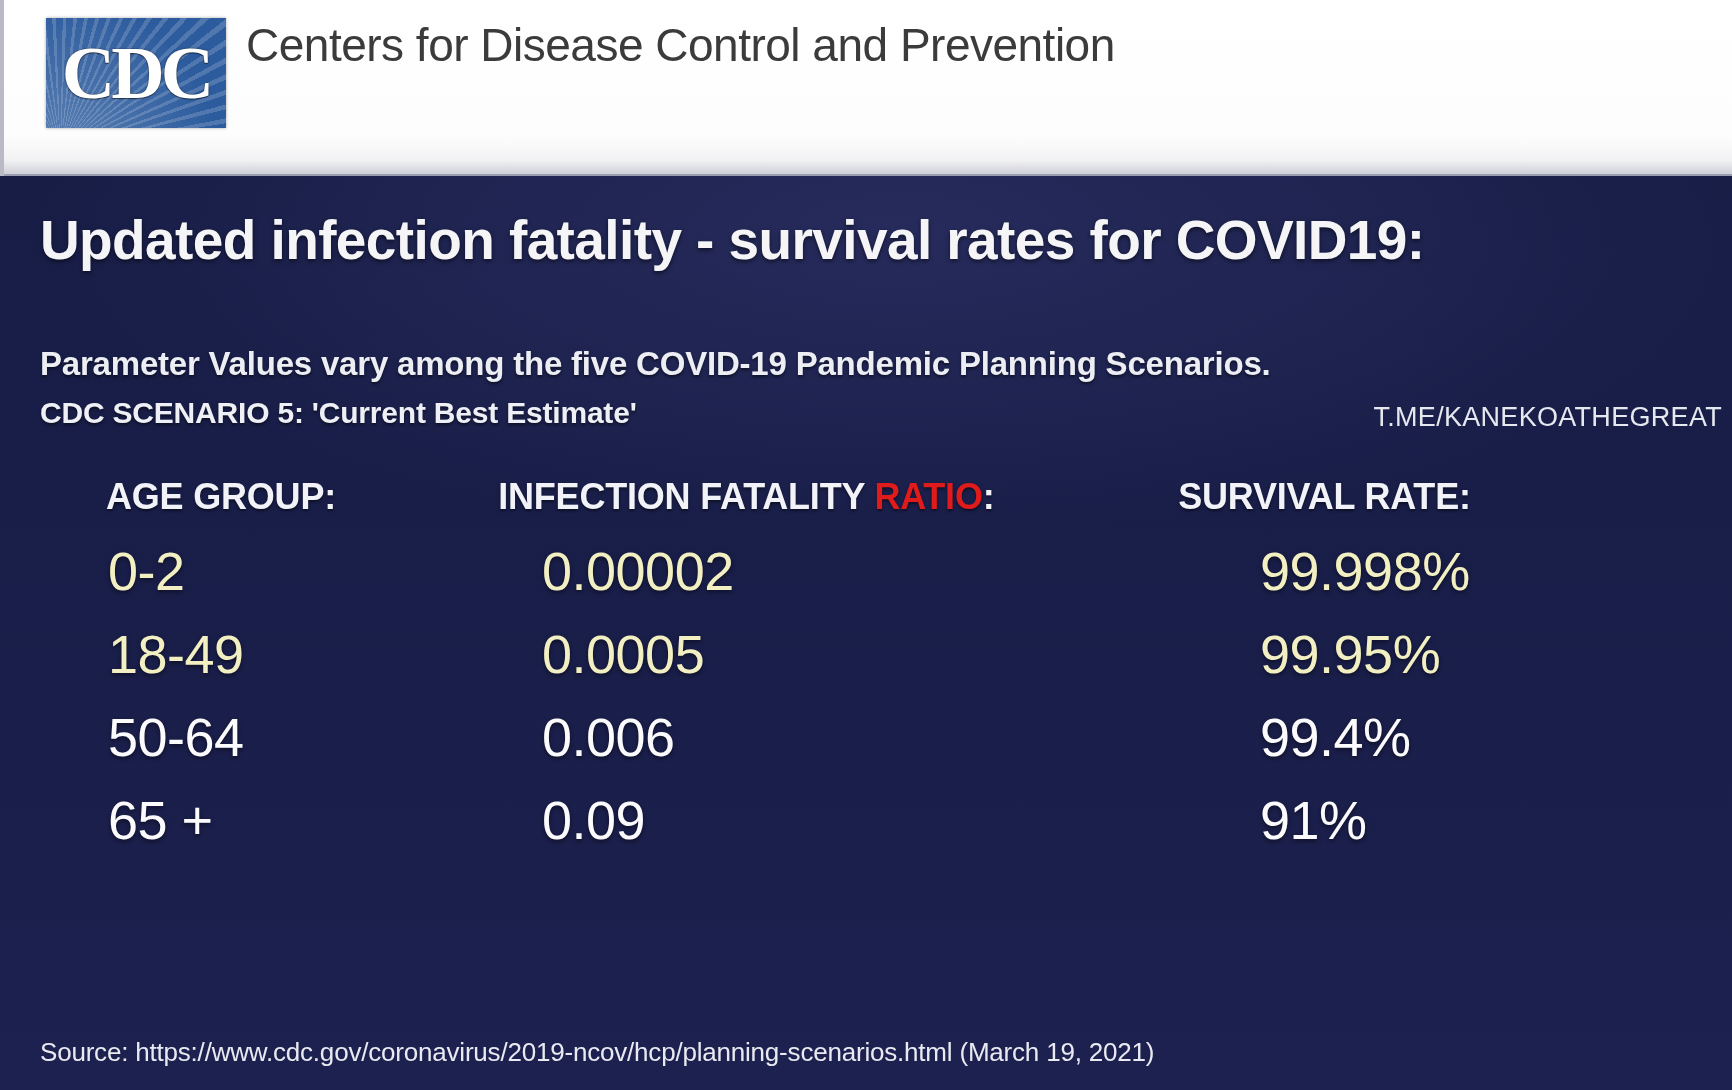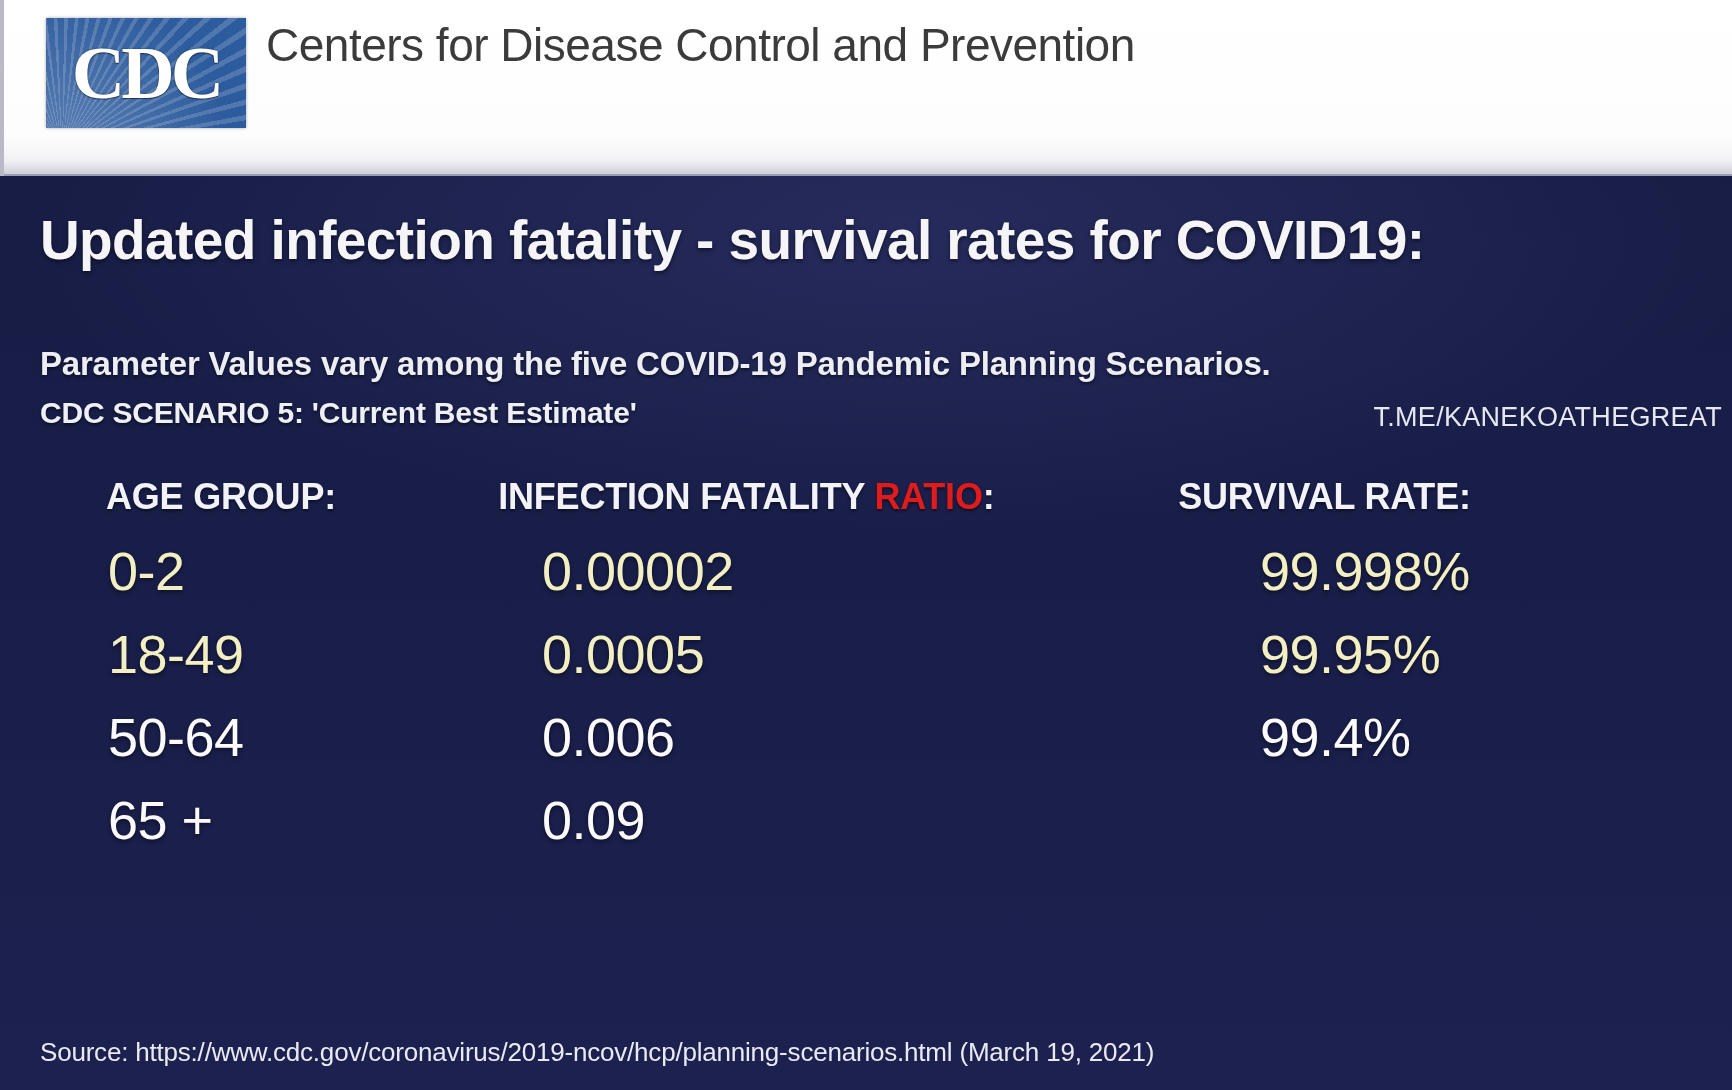--- a/index.html
+++ b/index.html
@@ -17,21 +17,21 @@
     background:linear-gradient(#ffffff 0%, #fdfdfd 78%, #f2f2f4 92%, #cfd0d8 100%);
     display:flex; align-items:flex-start;
     border-bottom:2px solid #9b9db0;
   }
   .cdc-header:after{
     content:""; position:absolute; left:0; top:0; width:4px; height:176px;
     background:#b9bac6;
   }
 
   .cdc-logo{
-    width:200px; height:110px; margin:18px 0 0 46px;
+    width:180px; height:110px; margin:18px 0 0 46px;
     background:#2d5c9e; position:relative; overflow:hidden; flex:0 0 auto;
     box-shadow:0 0 3px rgba(0,0,0,.35);
   }
   .cdc-logo .rays{
     position:absolute; left:0; top:0; width:100%; height:100%;
     background:
       repeating-conic-gradient(from 200deg at 8% 120%,
         rgba(255,255,255,.17) 0deg 1.6deg,
         rgba(255,255,255,0) 1.6deg 4.6deg);
   }
@@ -171,18 +171,19 @@
 
     <div class="row data-row plain">
       <div class="c1 cell">50-64</div>
       <div class="c2 cell">0.006</div>
       <div class="c3 cell">99.4%</div>
     </div>
 
     <div class="row data-row plain">
       <div class="c1 cell">65 +</div>
       <div class="c2 cell">0.09</div>
+      <div class="c3 cell">91%</div>
     </div>
 
   </div>
 
   <div class="source">Source: https://www.cdc.gov/coronavirus/2019-ncov/hcp/planning-scenarios.html (March 19, 2021)</div>
 </div>
 
 </body></html>

